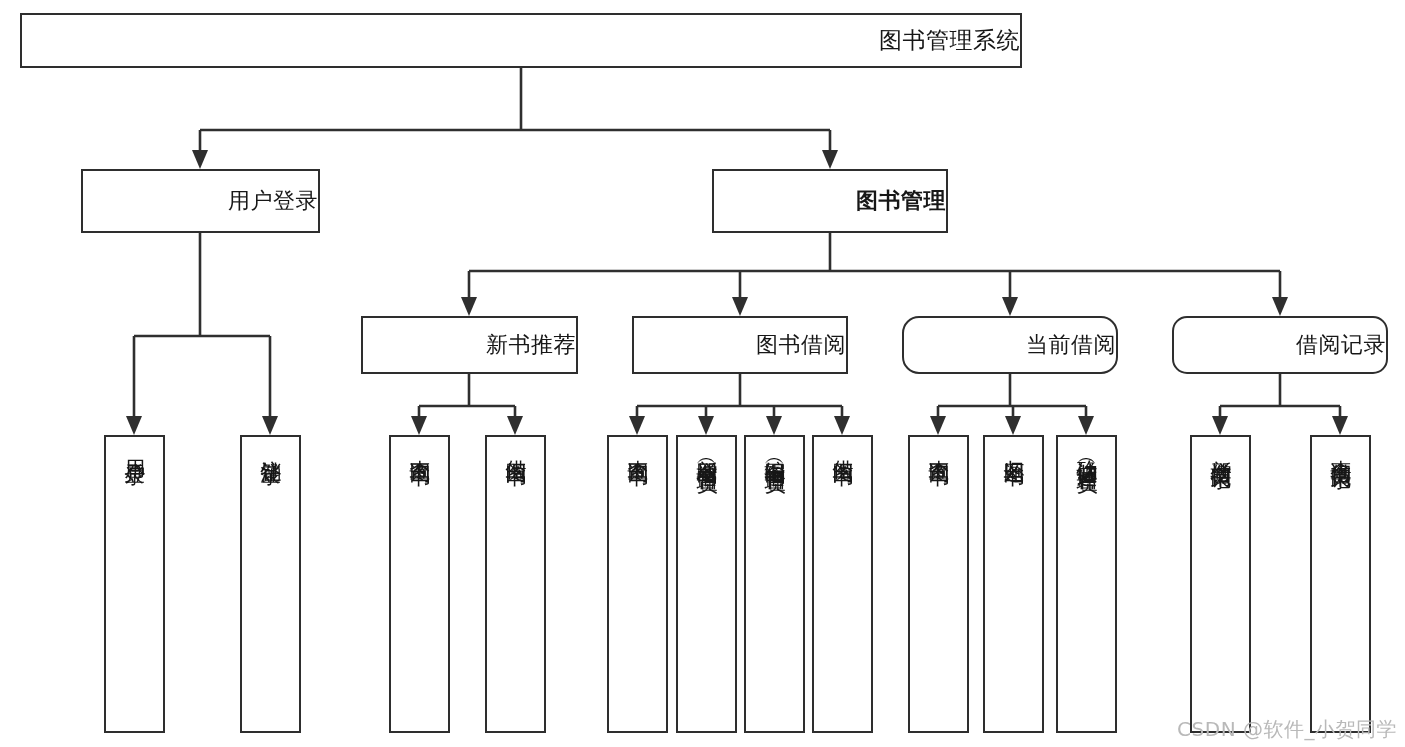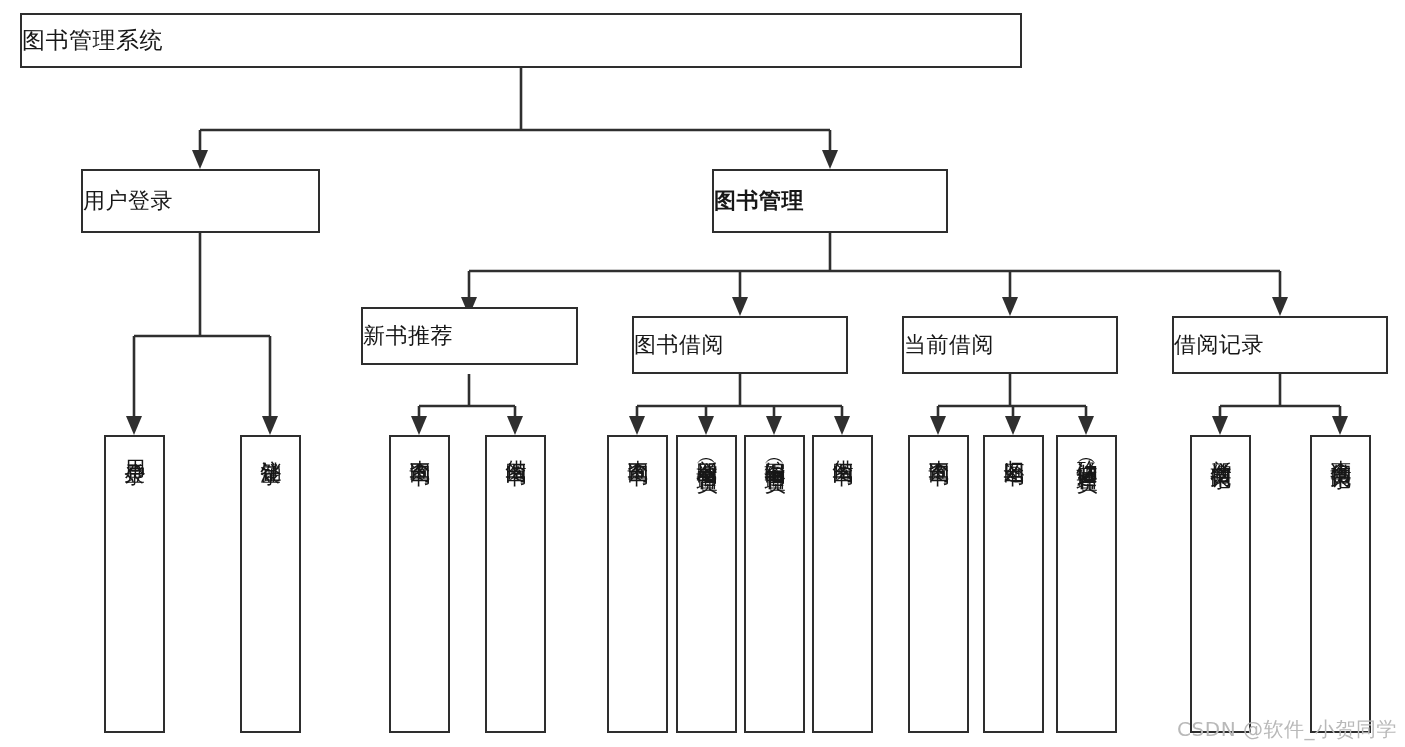--- a/index.html
+++ b/index.html
@@ -18,21 +18,21 @@
   .arrowhead{fill:#2f2f2f;}
 
   
   .node{
     position:absolute;
     box-sizing:border-box;
     background:#ffffff;
     border:2.4px solid #2e2e2e;
     display:flex;
     align-items:center;
-    justify-content:flex-start;
+    justify-content:flex-end;
     color:#1b1b1b;
     z-index:2;
   }
   .node .label{
     display:block;
     text-align:center;
     line-height:1.16;
     letter-spacing:0.5px;
     color:#171717;
   }
@@ -139,30 +139,30 @@
     <span class="label">图书管理系统</span>
   </div>
 
   <div class="node h" style="left:81px;top:169px;width:239px;height:64px;">
     <span class="label">用户登录</span>
   </div>
   <div class="node h" style="left:712px;top:169px;width:236px;height:64px;font-weight:bold;">
     <span class="label">图书管理</span>
   </div>
 
-  <div class="node h" style="left:361px;top:307px;width:217px;height:58px;">
+  <div class="node h" style="left:361px;top:316px;width:217px;height:58px;">
     <span class="label">新书推荐</span>
   </div>
   <div class="node h" style="left:632px;top:316px;width:216px;height:58px;">
     <span class="label">图书借阅</span>
   </div>
-  <div class="node h" style="left:902px;top:316px;width:216px;height:58px;">
+  <div class="node h" style="left:902px;top:316px;width:216px;height:58px;border-radius:17px;">
     <span class="label">当前借阅</span>
   </div>
-  <div class="node h" style="left:1172px;top:316px;width:216px;height:58px;">
+  <div class="node h" style="left:1172px;top:316px;width:216px;height:58px;border-radius:15px;">
     <span class="label">借阅记录</span>
   </div>
 
   <div class="node v" style="left:104px;top:435px;width:61px;height:298px;">
     <span class="label">用户登录</span>
   </div>
   <div class="node v" style="left:240px;top:435px;width:61px;height:298px;">
     <span class="label">注销登录</span>
   </div>
 

